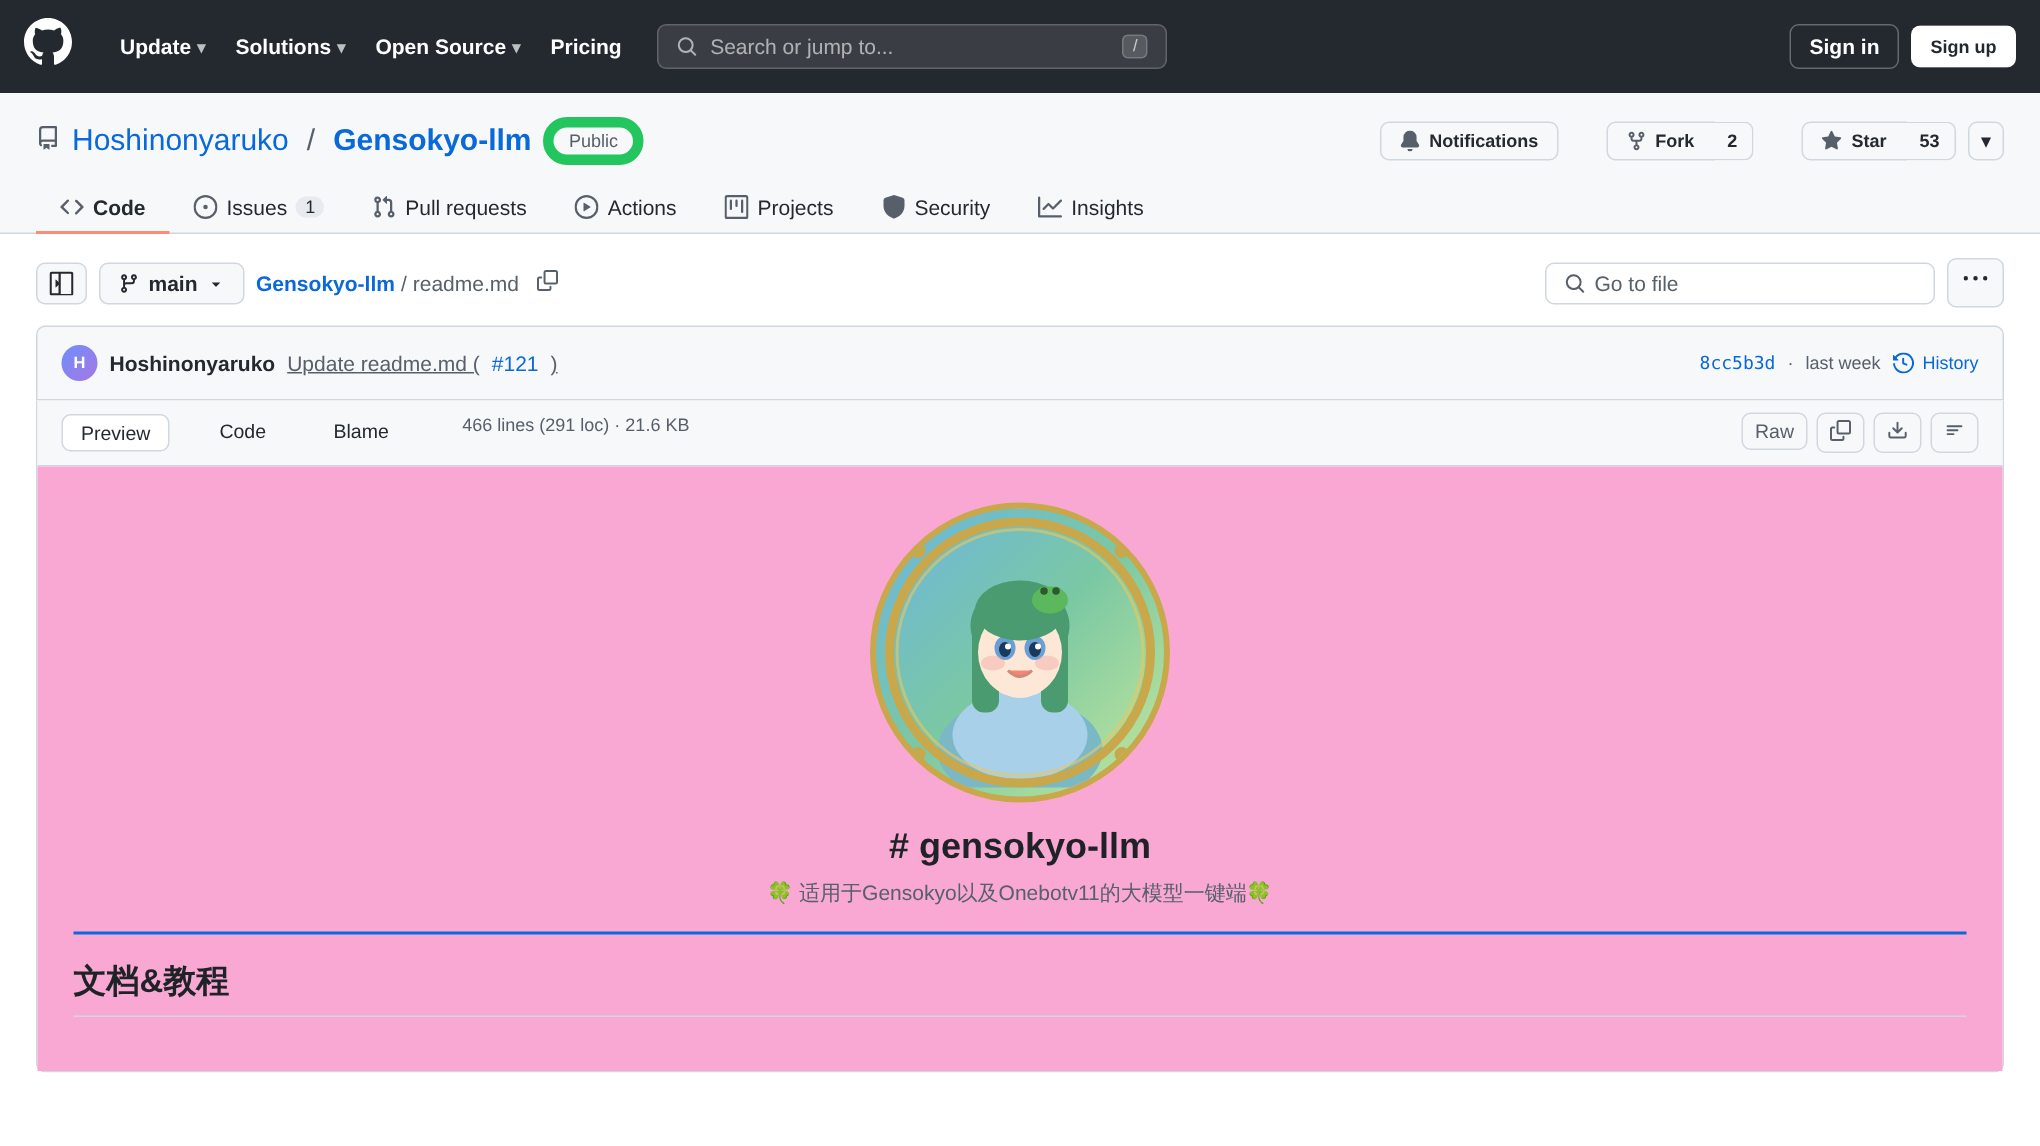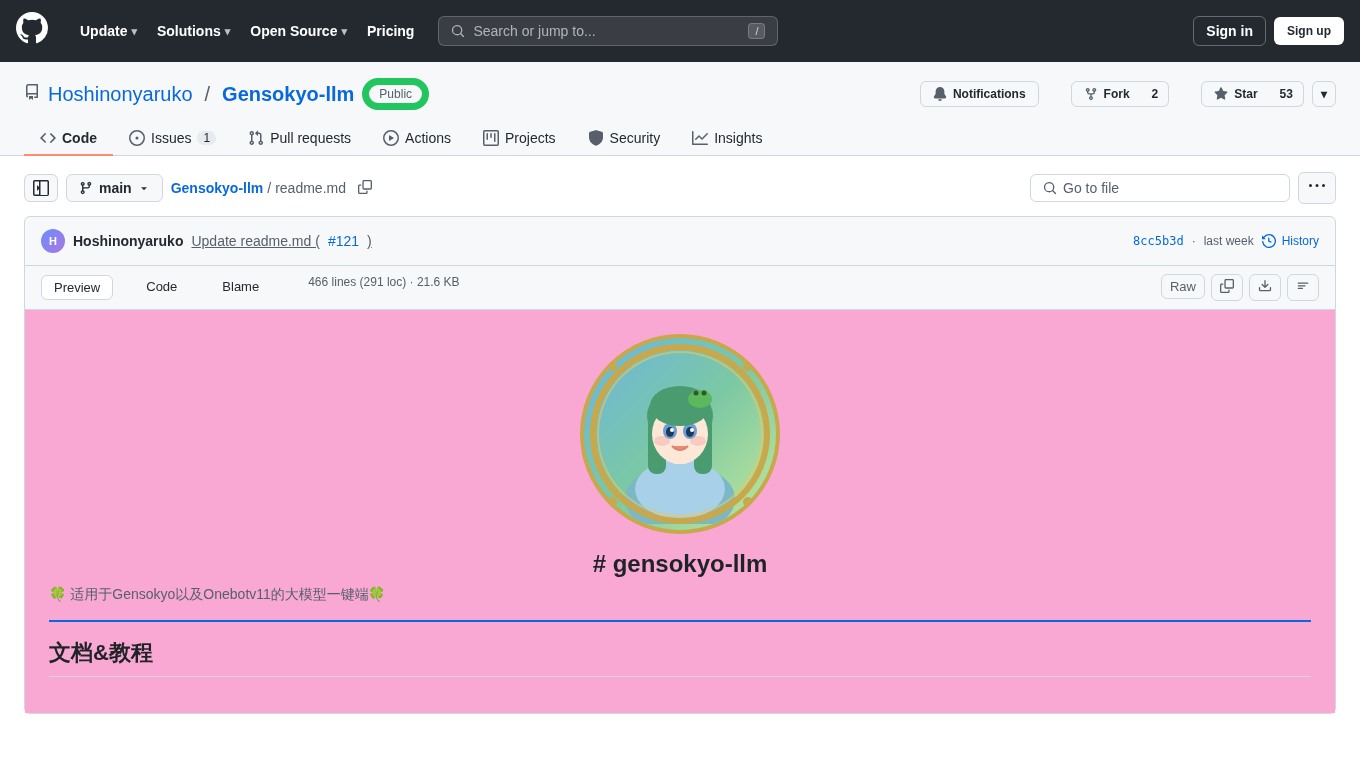--- a/index.html
+++ b/index.html
@@ -391,20 +391,21 @@
       position: relative;
     }
     .readme-title {
       text-align: center;
       font-size: 24px;
       font-weight: 600;
       margin-bottom: 8px;
       color: #1f2328;
     }
     .readme-subtitle {
+      text-align: center;
       font-size: 14px;
       color: #57606a;
       margin-bottom: 16px;
     }
     .readme-divider {
       border: none;
       border-top: 2px solid #0969da;
       margin: 16px 0;
     }
     .readme-section-title {

